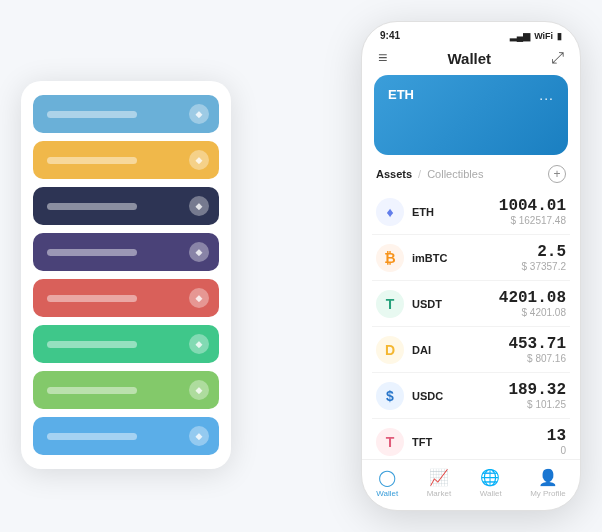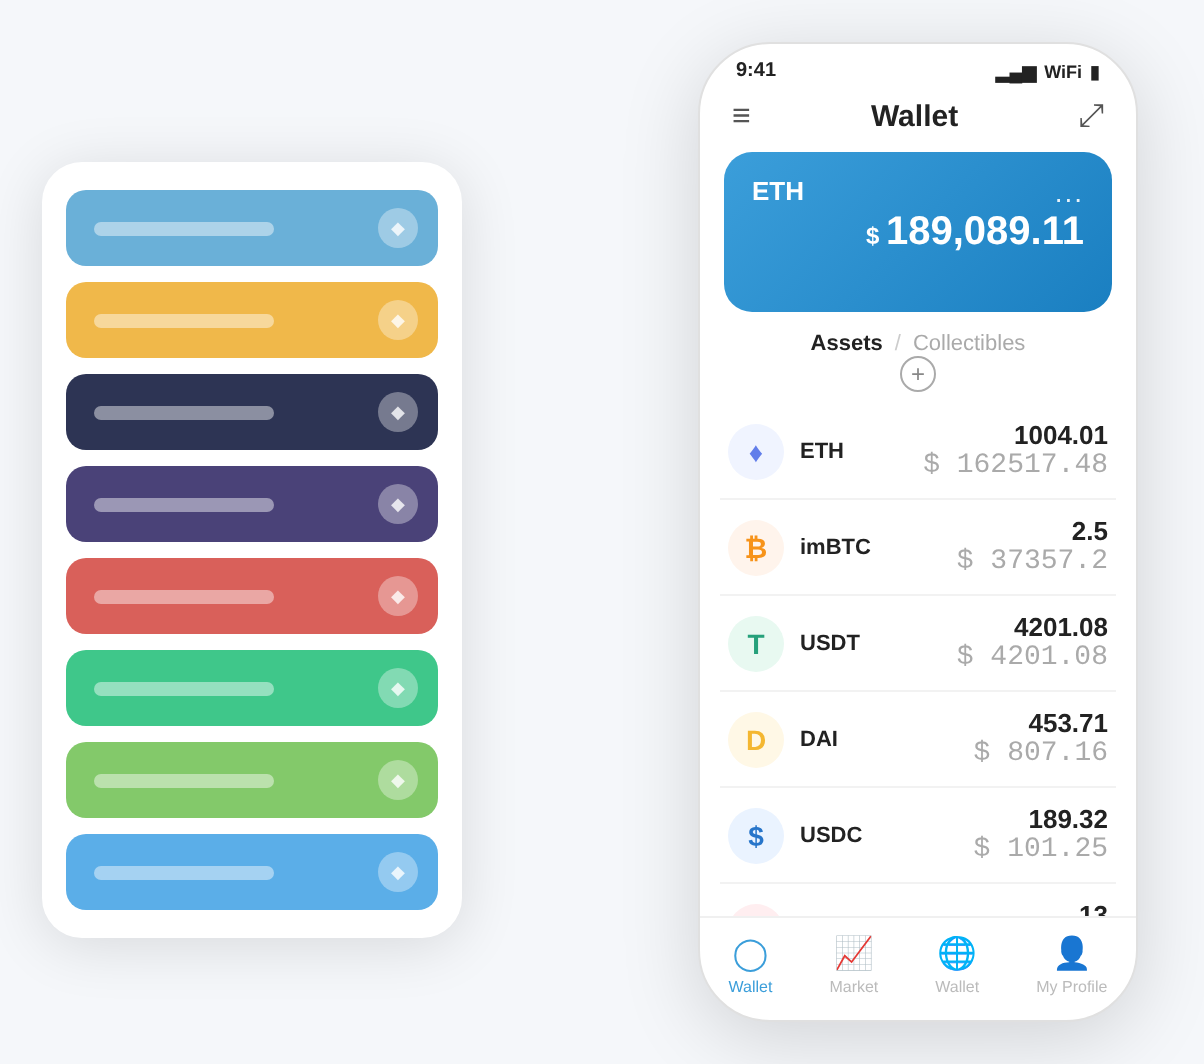--- a/index.html
+++ b/index.html
@@ -62,21 +62,21 @@
       display: flex;
       align-items: center;
       justify-content: center;
       font-size: 9px;
       color: rgba(255,255,255,0.8);
     }
 
     
     .phone {
       position: absolute;
-      right: 12px;
+      right: 0;
       top: 0;
       width: 220px;
       height: 490px;
       background: white;
       border-radius: 36px;
       box-shadow: 0 8px 40px rgba(0,0,0,0.15);
       overflow: hidden;
       border: 1.5px solid #e0e0e0;
       display: flex;
       flex-direction: column;
@@ -157,21 +157,20 @@
       font-size: 14px;
       opacity: 0.9;
       letter-spacing: 1px;
     }
 
     .assets-tabs {
       display: flex;
       align-items: center;
       padding: 0 14px 6px;
       justify-content: space-between;
-      flex-direction: column;
     }
 
     .assets-tabs-left {
       display: flex;
       align-items: center;
       gap: 6px;
       font-size: 11px;
     }
 
     .tab-active {
@@ -235,29 +234,29 @@
       font-size: 11px;
       font-weight: 600;
       color: #222;
     }
 
     .asset-right {
       text-align: right;
     }
 
     .asset-amount {
-      font-size: 13px;
+      font-size: 16px;
       font-weight: 600;
       color: #222;
+      font-family: Liberation Mono, monospace;
     }
 
     .asset-usd {
-      font-size: 14px;
+      font-size: 10px;
       color: #aaa;
-      font-family: Liberation Mono, monospace;
     }
 
     
     .bottom-nav {
       display: flex;
       justify-content: space-around;
       align-items: center;
       padding: 8px 0 12px;
       border-top: 1px solid #f0f0f0;
     }
@@ -341,23 +340,20 @@
 
     <div class="phone-header">
       <span class="header-icon">≡</span>
       <span class="phone-header-title">Wallet</span>
       <span class="header-icon">⤢</span>
     </div>
 
     <div class="wallet-card">
       <div class="wallet-card-label">ETH</div>
       <div class="wallet-card-dots">...</div>
-      <div class="wallet-card-balance">
-        <span class="dollar">$ </span><span>189,089.11</span>
-      </div>
     </div>
 
     <div class="assets-tabs">
       <div class="assets-tabs-left">
         <span class="tab-active">Assets</span>
         <span class="tab-divider">/</span>
         <span class="tab-inactive">Collectibles</span>
       </div>
       <div class="add-icon">+</div>
     </div>

